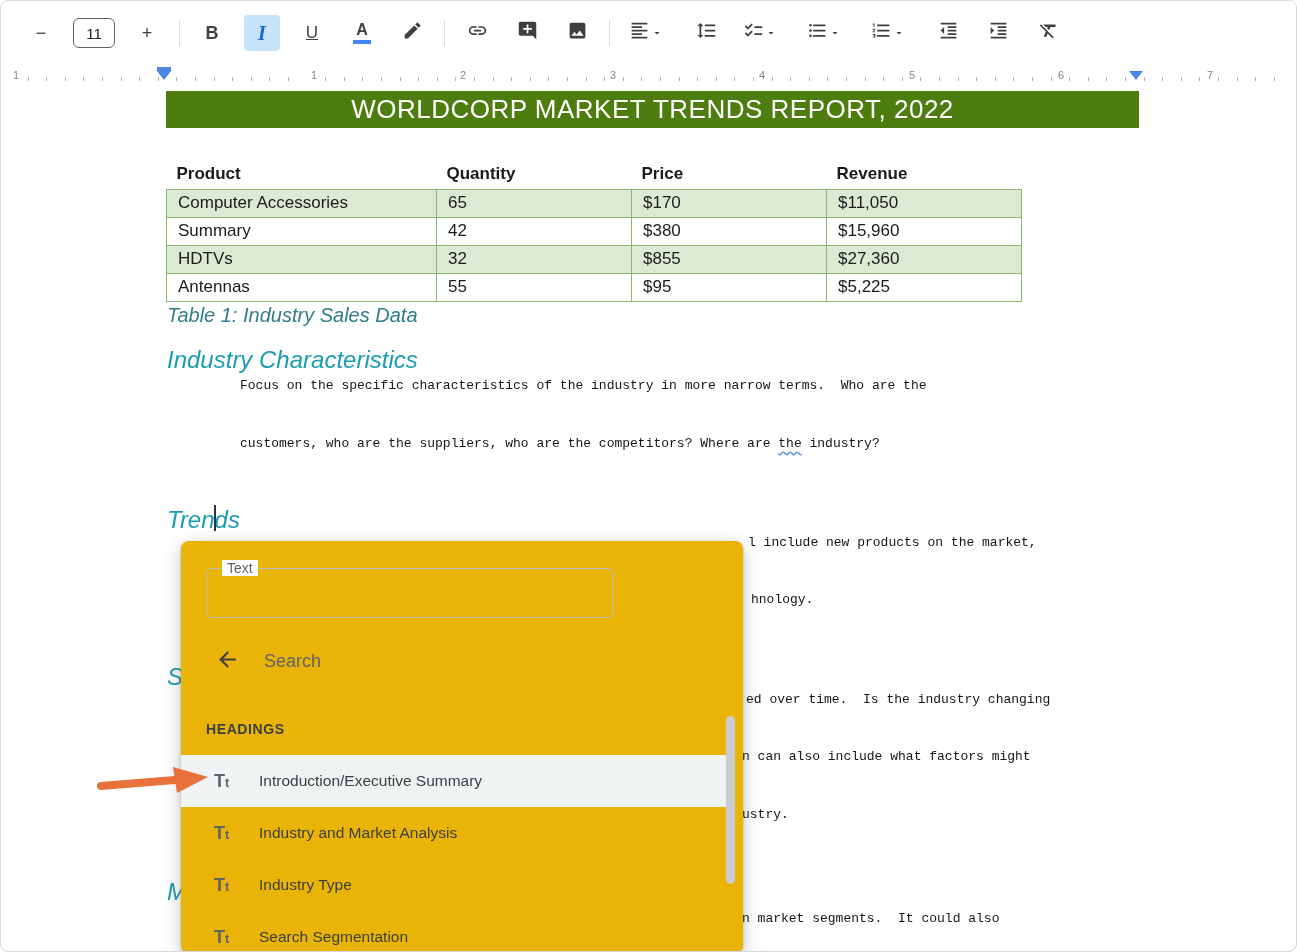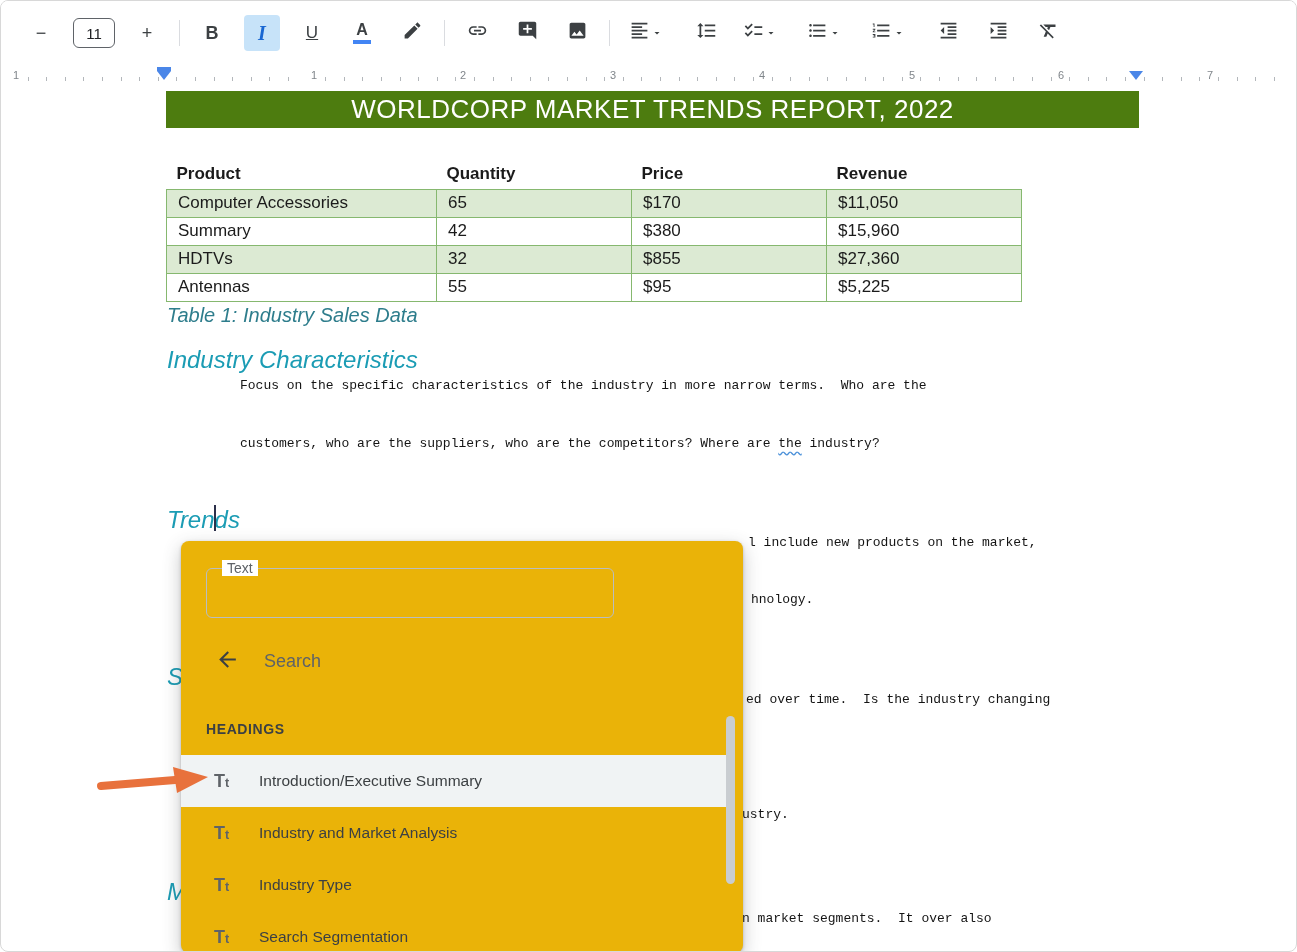--- a/index.html
+++ b/index.html
@@ -248,24 +248,25 @@
   <div class="body-line" style="left:239px; top:435px"><span>customers, who are the suppliers, who are the competitors? Where are </span><span class="misspell">the</span><span> industry?</span></div>
 
   <div class="h-teal" style="left:166px; top:505px">Trends</div>
   <div class="text-cursor"></div>
 
   <div class="body-line" style="left:747px; top:534px">l include new products on the market,</div>
   <div class="body-line" style="left:750px; top:591px">hnology.</div>
 
   <div class="h-teal" style="left:166px; top:662px">S</div>
   <div class="body-line" style="left:745px; top:691px">ed over time.  Is the industry changing</div>
+  <div class="body-line" style="left:741px; top:748px">n can also include what factors might</div>
   <div class="body-line" style="left:741px; top:806px">ustry.</div>
 
   <div class="h-teal" style="left:166px; top:877px">M</div>
-  <div class="body-line" style="left:741px; top:910px">n market segments.  It over also</div>
+  <div class="body-line" style="left:741px; top:910px">n market segments.  It could also</div>
 
   <div class="popup">
     <div class="field">
       <span class="flabel">Text</span>
       <input type="text" value="" style="">
     </div>
     <div class="search-row">
       <span><svg viewBox="0 0 24 24" width="25" height="25" fill="#3c4043">
             <path d="M20 11H7.83l5.59-5.59L12 4l-8 8 8 8 1.41-1.41L7.83 13H20v-2z"></path>
           </svg></span>

